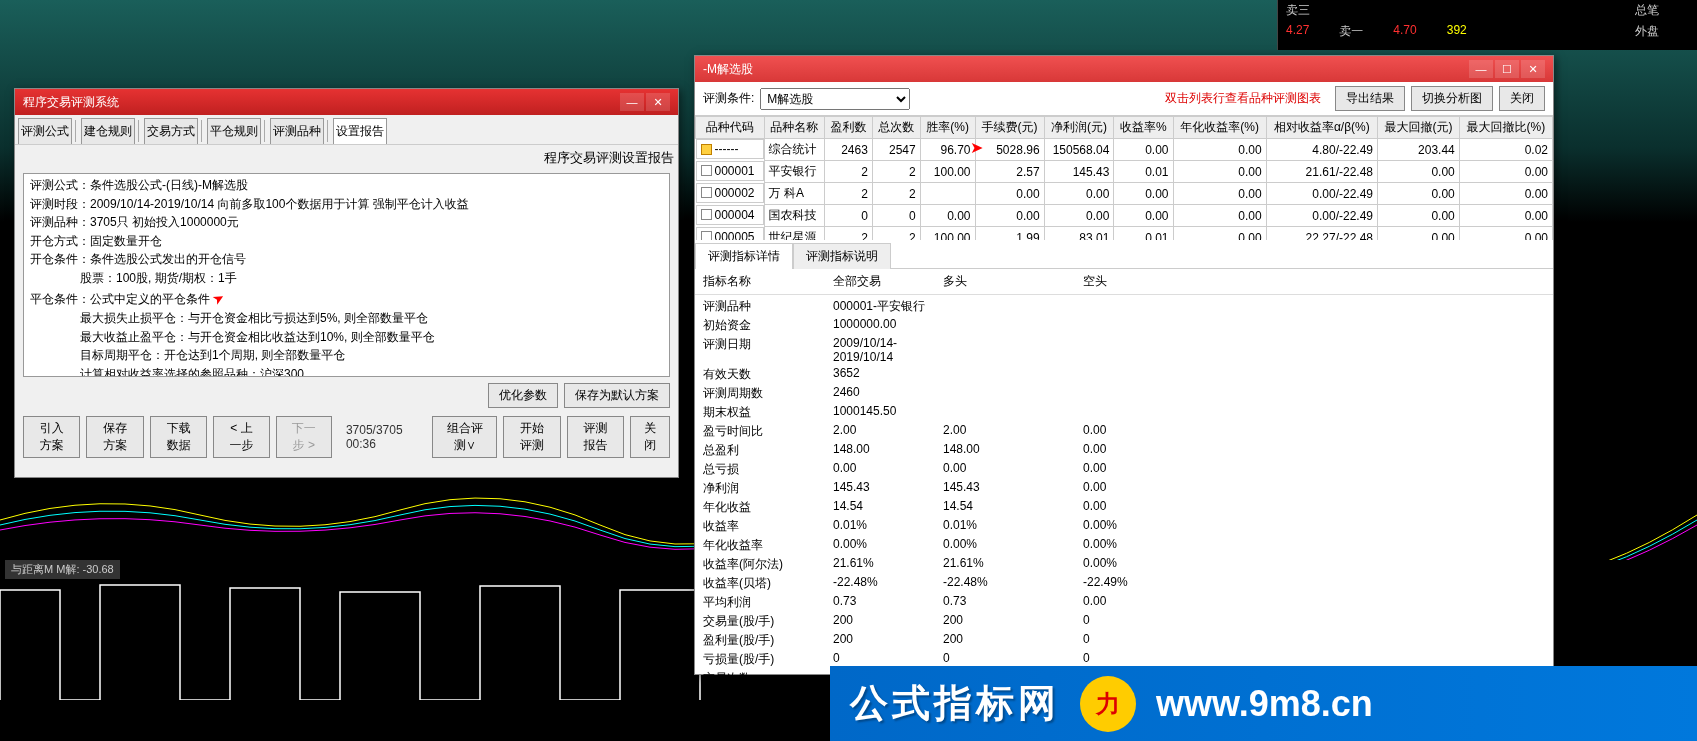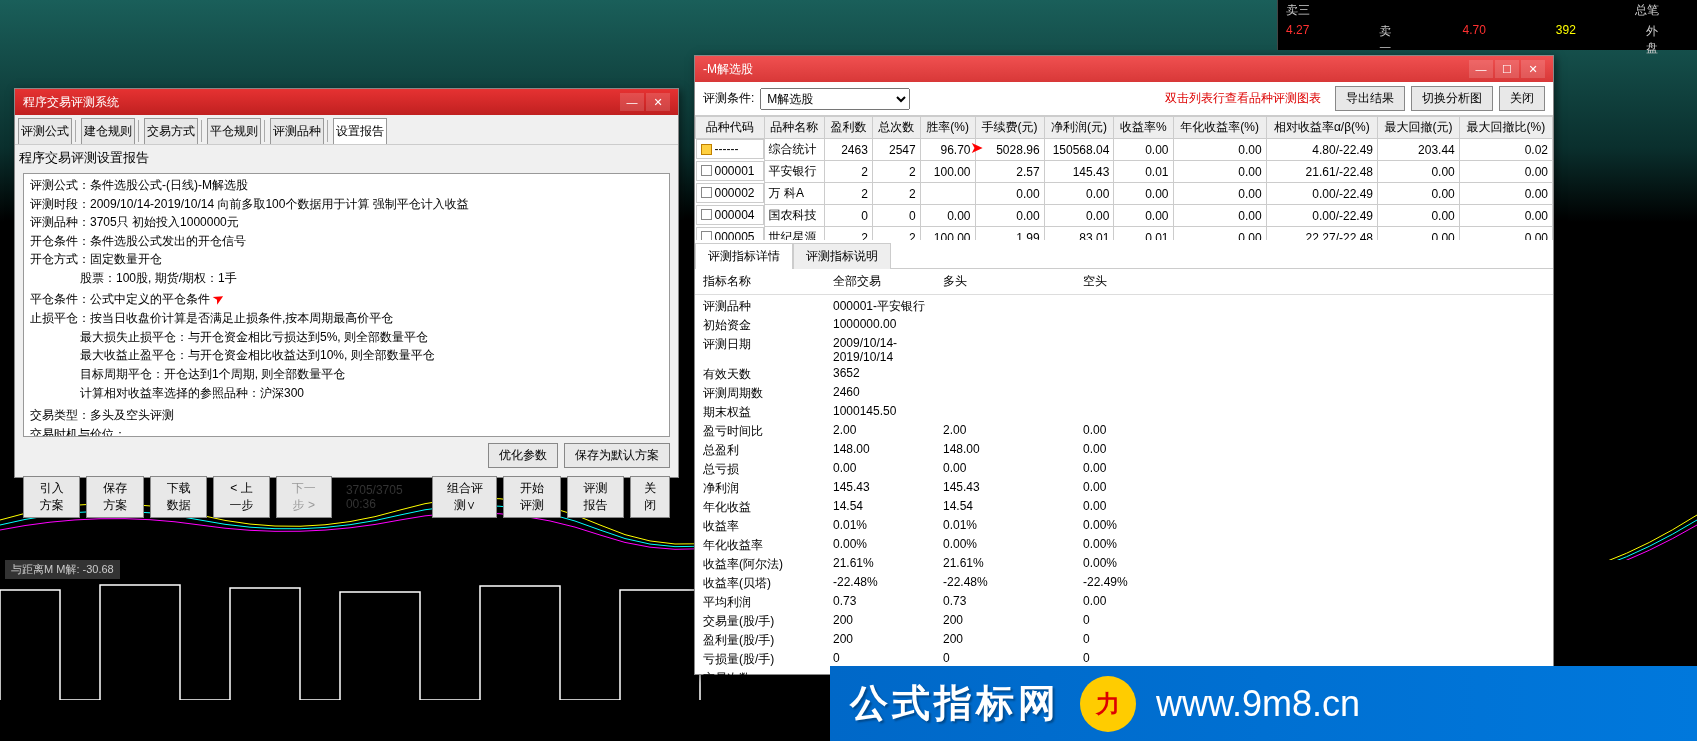--- a/index.html
+++ b/index.html
@@ -8,39 +8,39 @@
 
 .bg-chart { position: absolute; top: 0; left: 0; right: 0; bottom: 0; background: linear-gradient(180deg, #1a5f5a 0%, #0a2f2d 20%, #000 30%); }
 .bg-lines { position: absolute; top: 480px; left: 0; right: 0; height: 80px; }
 .bg-lines svg { width: 100%; height: 100%; }
 .indicator-label { position: absolute; top: 560px; left: 5px; color: #ccc; background: #333; padding: 2px 6px; font-size: 11px; }
 .bg-bars { position: absolute; top: 580px; left: 0; right: 0; height: 120px; }
 .bg-bars svg { width: 100%; height: 100%; }
 
 
 .quote-area { position: absolute; top: 0; right: 0; width: 420px; height: 50px; background: #000; border-left: 1px solid #444; }
-.quote-row { display: flex; color: #ccc; font-size: 12px; padding: 2px 8px; gap: 40px; }
+.quote-row { display: flex; color: #ccc; font-size: 12px; padding: 2px 8px; }
 .quote-row span { margin-right: 30px; }
 .quote-red { color: #ff3030; }
 .quote-yellow { color: #ffff00; }
 
 
 .dialog { position: absolute; background: #f0f0f0; border: 1px solid #888; box-shadow: 2px 2px 8px rgba(0,0,0,0.5); }
 .titlebar { background: linear-gradient(180deg, #e63232 0%, #c02020 100%); color: #fff; padding: 4px 8px; display: flex; justify-content: space-between; align-items: center; font-size: 13px; }
 .titlebar-right { display: flex; gap: 2px; }
 .win-btn { width: 24px; height: 18px; background: rgba(255,255,255,0.15); color: #fff; display: flex; align-items: center; justify-content: center; cursor: pointer; font-size: 11px; }
 
 
 #dialog-left { top: 88px; left: 14px; width: 665px; height: 390px; }
 .tabs { display: flex; background: #f0f0f0; border-bottom: 1px solid #ccc; padding: 3px 3px 0 3px; }
 .tab { padding: 4px 2px; border: 1px solid #999; border-bottom: none; margin-right: -1px; background: #e8e8e8; cursor: pointer; font-size: 12px; }
 .tab.active { background: #fff; }
 .tab-sep { width: 2px; border-left: 1px solid #aaa; margin: 2px 4px; }
-.report-title { text-align: left; padding: 4px; font-size: 13px; }
-.report-box { margin: 2px 8px; border: 1px solid #999; background: #fff; height: 264px; overflow: hidden; padding: 2px 6px; font-size: 12px; line-height: 1.55; }
+.report-title { text-align: right; padding: 4px; font-size: 13px; margin-left: 14px; }
+.report-box { margin: 2px 8px; border: 1px solid #999; background: #fff; height: 204px; overflow: hidden; padding: 2px 6px; font-size: 12px; line-height: 1.55; }
 .report-box div { white-space: nowrap; }
 .indent { padding-left: 50px; }
 .red-arrow { color: #ff0000; font-size: 14px; display: inline-block; transform: rotate(-30deg); }
 .btn-row { display: flex; justify-content: flex-end; padding: 4px 8px; gap: 6px; }
 .btn-row.bottom { justify-content: flex-start; align-items: center; }
 .btn { border: 1px solid #888; background: #e8e8e8; padding: 3px 10px; font-size: 12px; cursor: pointer; }
 .btn:disabled { color: #999; }
 .spacer { flex: 1; }
 .status { font-size: 12px; color: #333; padding: 0 8px; }
 
@@ -77,21 +77,21 @@
 .drow { display: flex; padding: 1px 0; }
 .drow span:nth-child(1) { width: 130px; }
 .drow span:nth-child(2) { width: 110px; }
 .drow span:nth-child(3) { width: 140px; }
 .drow span:nth-child(4) { width: 110px; }
 
 
 .watermark { position: absolute; bottom: 0; left: 830px; right: 0; height: 75px; background: linear-gradient(90deg, #0068c8 0%, #0078dc 100%); display: flex; align-items: center; padding: 0 20px; gap: 20px; }
 .watermark .logo-text { font-size: 38px; font-weight: bold; color: #fff; letter-spacing: 4px; text-shadow: 2px 2px 2px rgba(0,0,0,0.3); }
 .watermark .circle { width: 56px; height: 56px; border-radius: 50%; background: #ffcc00; display: flex; align-items: center; justify-content: center; font-size: 24px; color: #d00; font-weight: bold; }
-.watermark .url { font-size: 36px; font-weight: normal; color: #fff; font-family: Arial; }
+.watermark .url { font-size: 36px; font-weight: bold; color: #fff; font-family: Arial; }
 
 .red-pointer { position: absolute; color: #ff0000; font-size: 16px; pointer-events: none; }
 </style>
 </head>
 <body>
 
 <div class="bg-chart">
   <div class="bg-lines">
     <svg viewBox="0 0 1697 80" preserveAspectRatio="none">
       <path d="M0,40 Q100,10 200,35 T400,30 T600,45 T800,30 T1000,50 T1200,25 T1400,40 T1697,35" stroke="#ffff00" stroke-width="1" fill="none"></path>
@@ -140,25 +140,24 @@
     <div class="tab-sep"></div>
     <div class="tab">评测品种</div>
     <div class="tab-sep"></div>
     <div class="tab active">设置报告</div>
   </div>
   <div class="report-title">程序交易评测设置报告</div>
   <div class="report-box">
     <div>评测公式：条件选股公式-(日线)-M解选股</div>
     <div>评测时段：2009/10/14-2019/10/14 向前多取100个数据用于计算 强制平仓计入收益</div>
     <div>评测品种：3705只 初始投入1000000元</div>
+    <div>开仓方式：固定数量开仓</div>
     <div>开仓条件：条件选股公式发出的开仓信号</div>
-    <div>开仓方式：固定数量开仓</div>
     <div class="indent">股票：100股, 期货/期权：1手</div>
     <div><span>平仓条件：公式中定义的平仓条件</span> <span class="red-arrow">➤</span></div>
-    <div>止损平仓：按当日收盘价计算是否满足止损条件,按本周期最高价平仓</div>
     <div class="indent">最大损失止损平仓：与开仓资金相比亏损达到5%, 则全部数量平仓</div>
     <div class="indent">最大收益止盈平仓：与开仓资金相比收益达到10%, 则全部数量平仓</div>
     <div class="indent">目标周期平仓：开仓达到1个周期, 则全部数量平仓</div>
     <div class="indent">计算相对收益率选择的参照品种：沪深300</div>
     <div style="height:4px"></div>
     <div>交易类型：多头及空头评测</div>
     <div>交易时机与价位：</div>
     <div class="indent">多头开仓, 本周期开盘价</div>
 
   </div>

